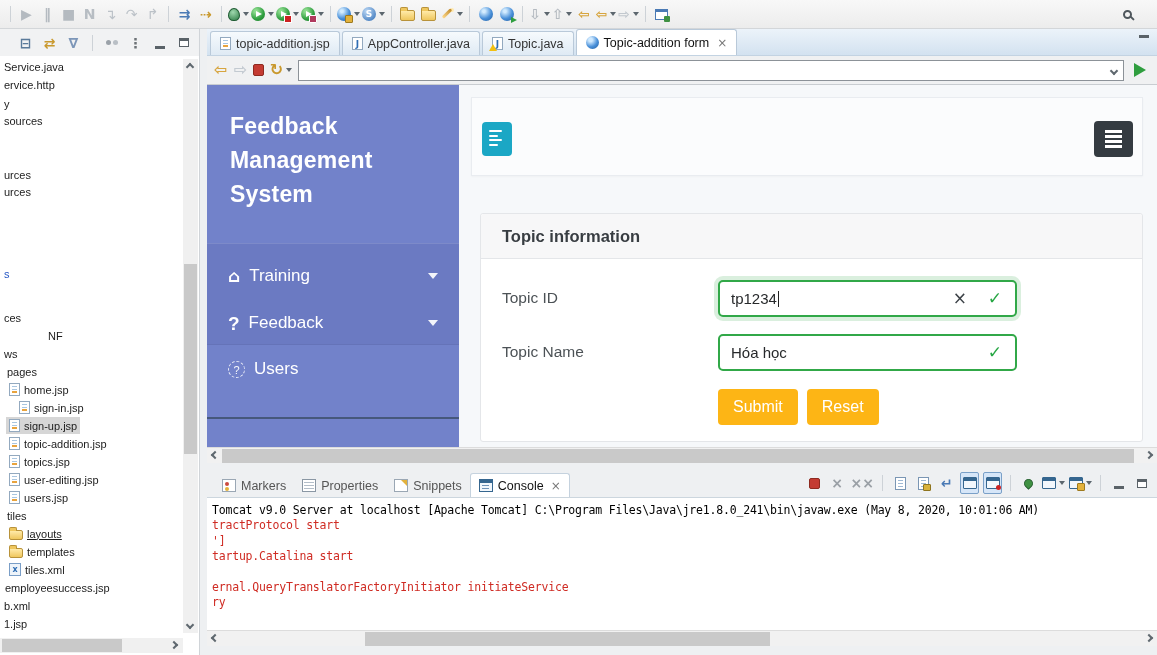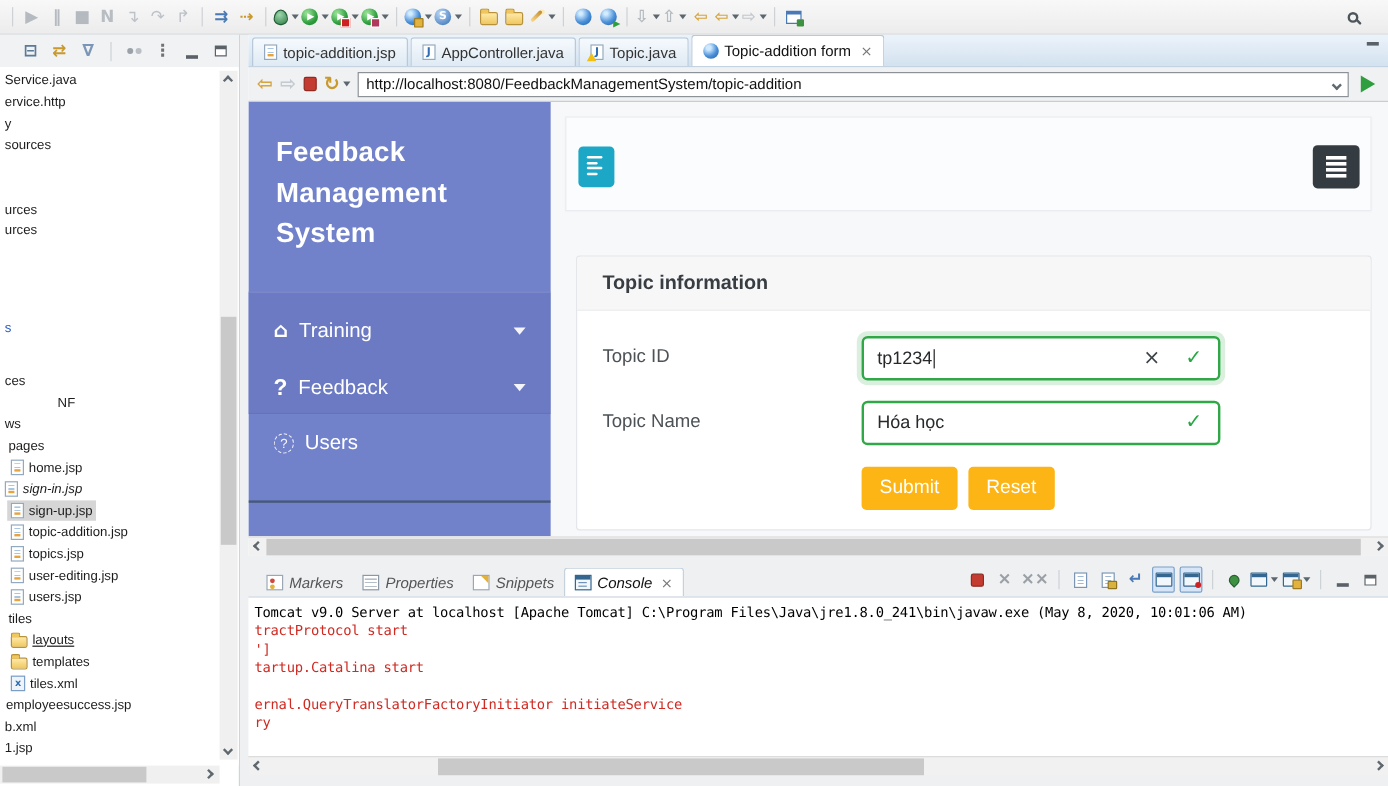--- a/index.html
+++ b/index.html
@@ -148,21 +148,21 @@
   .ficon-check{position:absolute;right:13px;top:6px;font-size:17px;font-weight:bold;color:#28a745;font-family:"DejaVu Sans",sans-serif;}
   .btnrow{position:absolute;left:237px;top:130px;display:flex;gap:9px;}
   .btn-amber{height:36px;background:#fdb515;border:none;border-radius:4px;color:#fff;font-size:16px;font-family:"Liberation Sans",sans-serif;padding:0 15px;}
 
   .bhscroll{position:absolute;bottom:0;left:0;width:100%;height:16px;background:#f1f1f1;border-top:1px solid #dcdcdc;}
   .bhscroll .arr{position:absolute;top:4px;}
   .bh-thumb{position:absolute;left:15px;top:1px;height:14px;width:912px;background:#c9c9c9;}
 
   
   .console{position:absolute;left:207px;top:463px;width:950px;height:192px;background:#eef0f2;}
-  .ctabrow{position:absolute;top:9px;left:0;right:0;height:25px;display:flex;align-items:flex-end;padding-left:7px;font-style:italic;}
+  .ctabrow{position:absolute;top:9px;left:0;right:0;height:25px;display:flex;align-items:flex-end;padding-left:7px;}
   .ctab{display:flex;align-items:center;gap:5px;height:23px;padding:0 8px;font-size:12.5px;color:#555;white-space:nowrap;}
   .ctab.active{background:#fff;border:1px solid #c5d2de;border-bottom:none;border-radius:3px 3px 0 0;color:#111;height:24px;}
   .ctab .close{font-size:12px;color:#777;margin-left:2px;font-family:"DejaVu Sans",sans-serif;}
   .ctools{margin-left:auto;display:flex;align-items:center;gap:4px;padding:0 6px 3px 0;}
   .ci{width:14px;height:13px;position:relative;display:inline-block;flex:none;}
   .ci-markers{background:#fff;border:1px solid #9aa7b4;}
   .ci-markers::before{content:"";position:absolute;left:2px;top:2px;width:4px;height:4px;border-radius:50%;background:#cc4a3f;}
   .ci-markers::after{content:"";position:absolute;left:2px;top:7px;width:4px;height:4px;border-radius:50%;background:#e3b23c;}
   .ci-properties{background:#fff;border:1px solid #8a97a4;}
   .ci-properties::before{content:"";position:absolute;left:1px;right:1px;top:2px;height:8px;background:repeating-linear-gradient(#b3bec9 0 1px,transparent 1px 3px);}
@@ -369,21 +369,21 @@
           <span class="twrap">
             <span>pages</span>
           </span>
         </div>
         <div class="trow" style="top: 325px; left: 6px;">
           <span class="twrap">
             <span class="fi fi-jsp"></span>
             <span>home.jsp</span>
           </span>
         </div>
-        <div class="trow" style="top: 343px; left: 1px; font-style: italic;">
+        <div class="trow" style="top: 343px; left: 16px;">
           <span class="twrap">
             <span class="fi fi-jsp"></span>
             <span>sign-in.jsp</span>
           </span>
         </div>
         <div class="trow selected" style="top: 361px; left: 6px;">
           <span class="twrap">
             <span class="fi fi-jsp"></span>
             <span>sign-up.jsp</span>
           </span>
@@ -488,21 +488,20 @@
 
     <div class="btoolbar">
       <span class="nav-glyph" style="color:#d7a53f;">⇦</span>
       <span class="nav-glyph" style="color:#c3cad1;">⇨</span>
       <span class="stop-sq"></span>
       <span class="tbtn">
         <span class="nav-glyph" style="color:#c9992e;">↻</span>
         <span class="ddcaret"></span>
       </span>
       <span class="url-wrap">
-        <input class="url-input" value="http://localhost:8080/FeedbackManagementSystem/topic-addition" style="">
         <span class="chev down url-caret"></span>
       </span>
       <span class="go-btn"></span>
     </div>
 
     <div class="bcontent">
       <div class="app-sidebar">
         <div class="app-title">Feedback Management System</div>
         <div class="nav-band"></div>
         <div id="appMenu">

